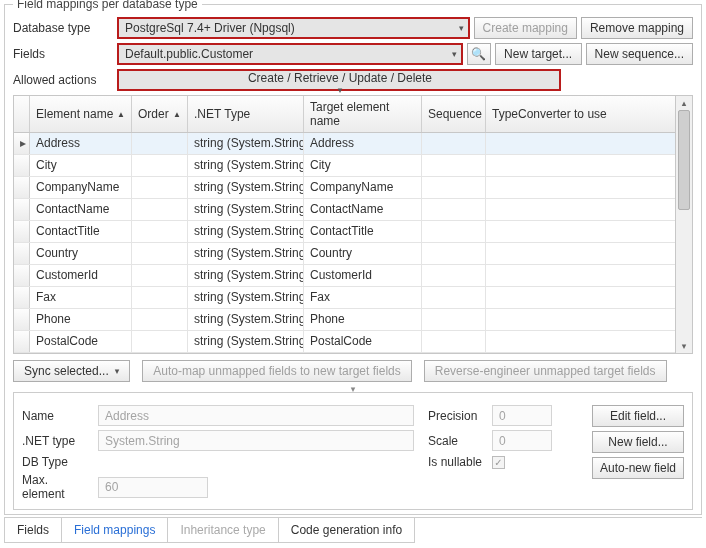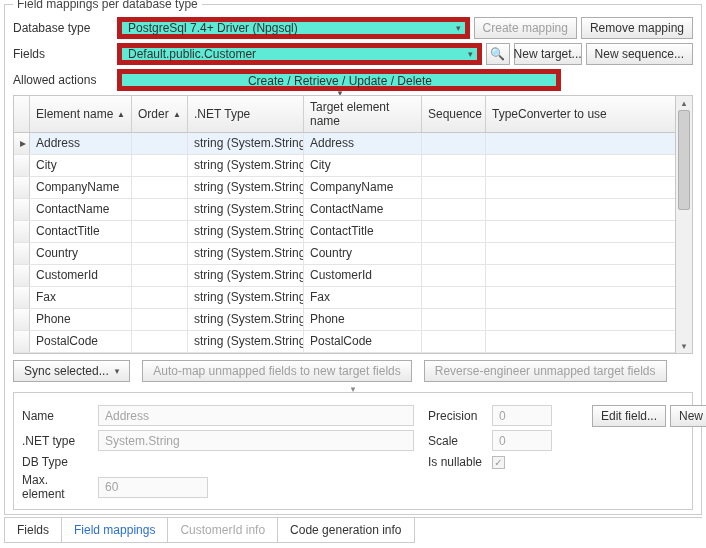--- a/index.html
+++ b/index.html
@@ -31,22 +31,22 @@
   display: flex;
   align-items: center;
   margin-bottom: 4px;
   gap: 4px;
 }
 .form-label { width: 100px; color: #333; }
 .form-label-narrow { width: 60px; color: #333; }
 .combo {
   flex: 1;
   height: 22px;
-  border: 5px solid #b91c1c;
-  background: #5eead4;
+  border: 2px solid #b91c1c;
+  background: #e5e5e5;
   display: flex;
   align-items: center;
   justify-content: space-between;
   padding: 0 4px 0 6px;
 }
 .combo-arrow { color: #555; font-size: 9px; }
 .btn {
   height: 22px;
   border: 1px solid #adadad;
   background: linear-gradient(#fefefe,#e9e9e9);
@@ -145,21 +145,21 @@
   padding: 0 6px;
   display: flex;
   align-items: center;
   font-size: 12px;
 }
 .ro-input.small { width: 60px; }
 .checkbox {
   width: 13px; height: 13px; border: 1px solid #bbb; background: #f4f4f4;
   display:inline-flex; align-items:center; justify-content:center; color:#999; font-size:10px;
 }
-.btn-stack { display:flex; flex-direction:row; gap:4px; }
+.btn-stack { display:flex; flex-direction:column; gap:4px; }
 .tabs {
   display: flex;
   border-top: 1px solid #ccc;
   margin: 0 4px;
 }
 .tab {
   padding: 5px 12px;
   border: 1px solid #ccc;
   border-top: none;
   background: #fff;
@@ -190,21 +190,21 @@
 
   <div class="form-row">
     <div class="form-label">Fields</div>
     <div class="combo">
       <span>Default.public.Customer</span>
       <span class="combo-arrow">▾</span>
     </div>
     <div class="search-btn">
       <span style="font-size:12px;">🔍</span>
     </div>
-    <div class="btn" style="width:68px;justify-content:center">New target...</div>
+    <div class="btn" style="width:87px;justify-content:center">New target...</div>
     <div class="btn">New sequence...</div>
   </div>
 
   <div class="form-row">
     <div class="form-label">Allowed actions</div>
     <div class="combo" style="max-width:444px;flex-direction:column;">
       <span>Create / Retrieve / Update / Delete</span>
       <span class="combo-arrow">▾</span>
     </div>
   </div>
@@ -374,15 +374,15 @@
         <div class="btn" style="justify-content:center">New field...</div>
         <div class="btn" style="justify-content:center">Auto-new field</div>
       </div>
     </div>
   </div>
 </div>
 
 <div class="tabs">
   <div class="tab">Fields</div>
   <div class="tab active">Field mappings</div>
-  <div class="tab disabled">CustomerId info</div>
+  <div class="tab disabled">Inheritance type</div>
   <div class="tab">Code generation info</div>
 </div>
 
 </body></html>

